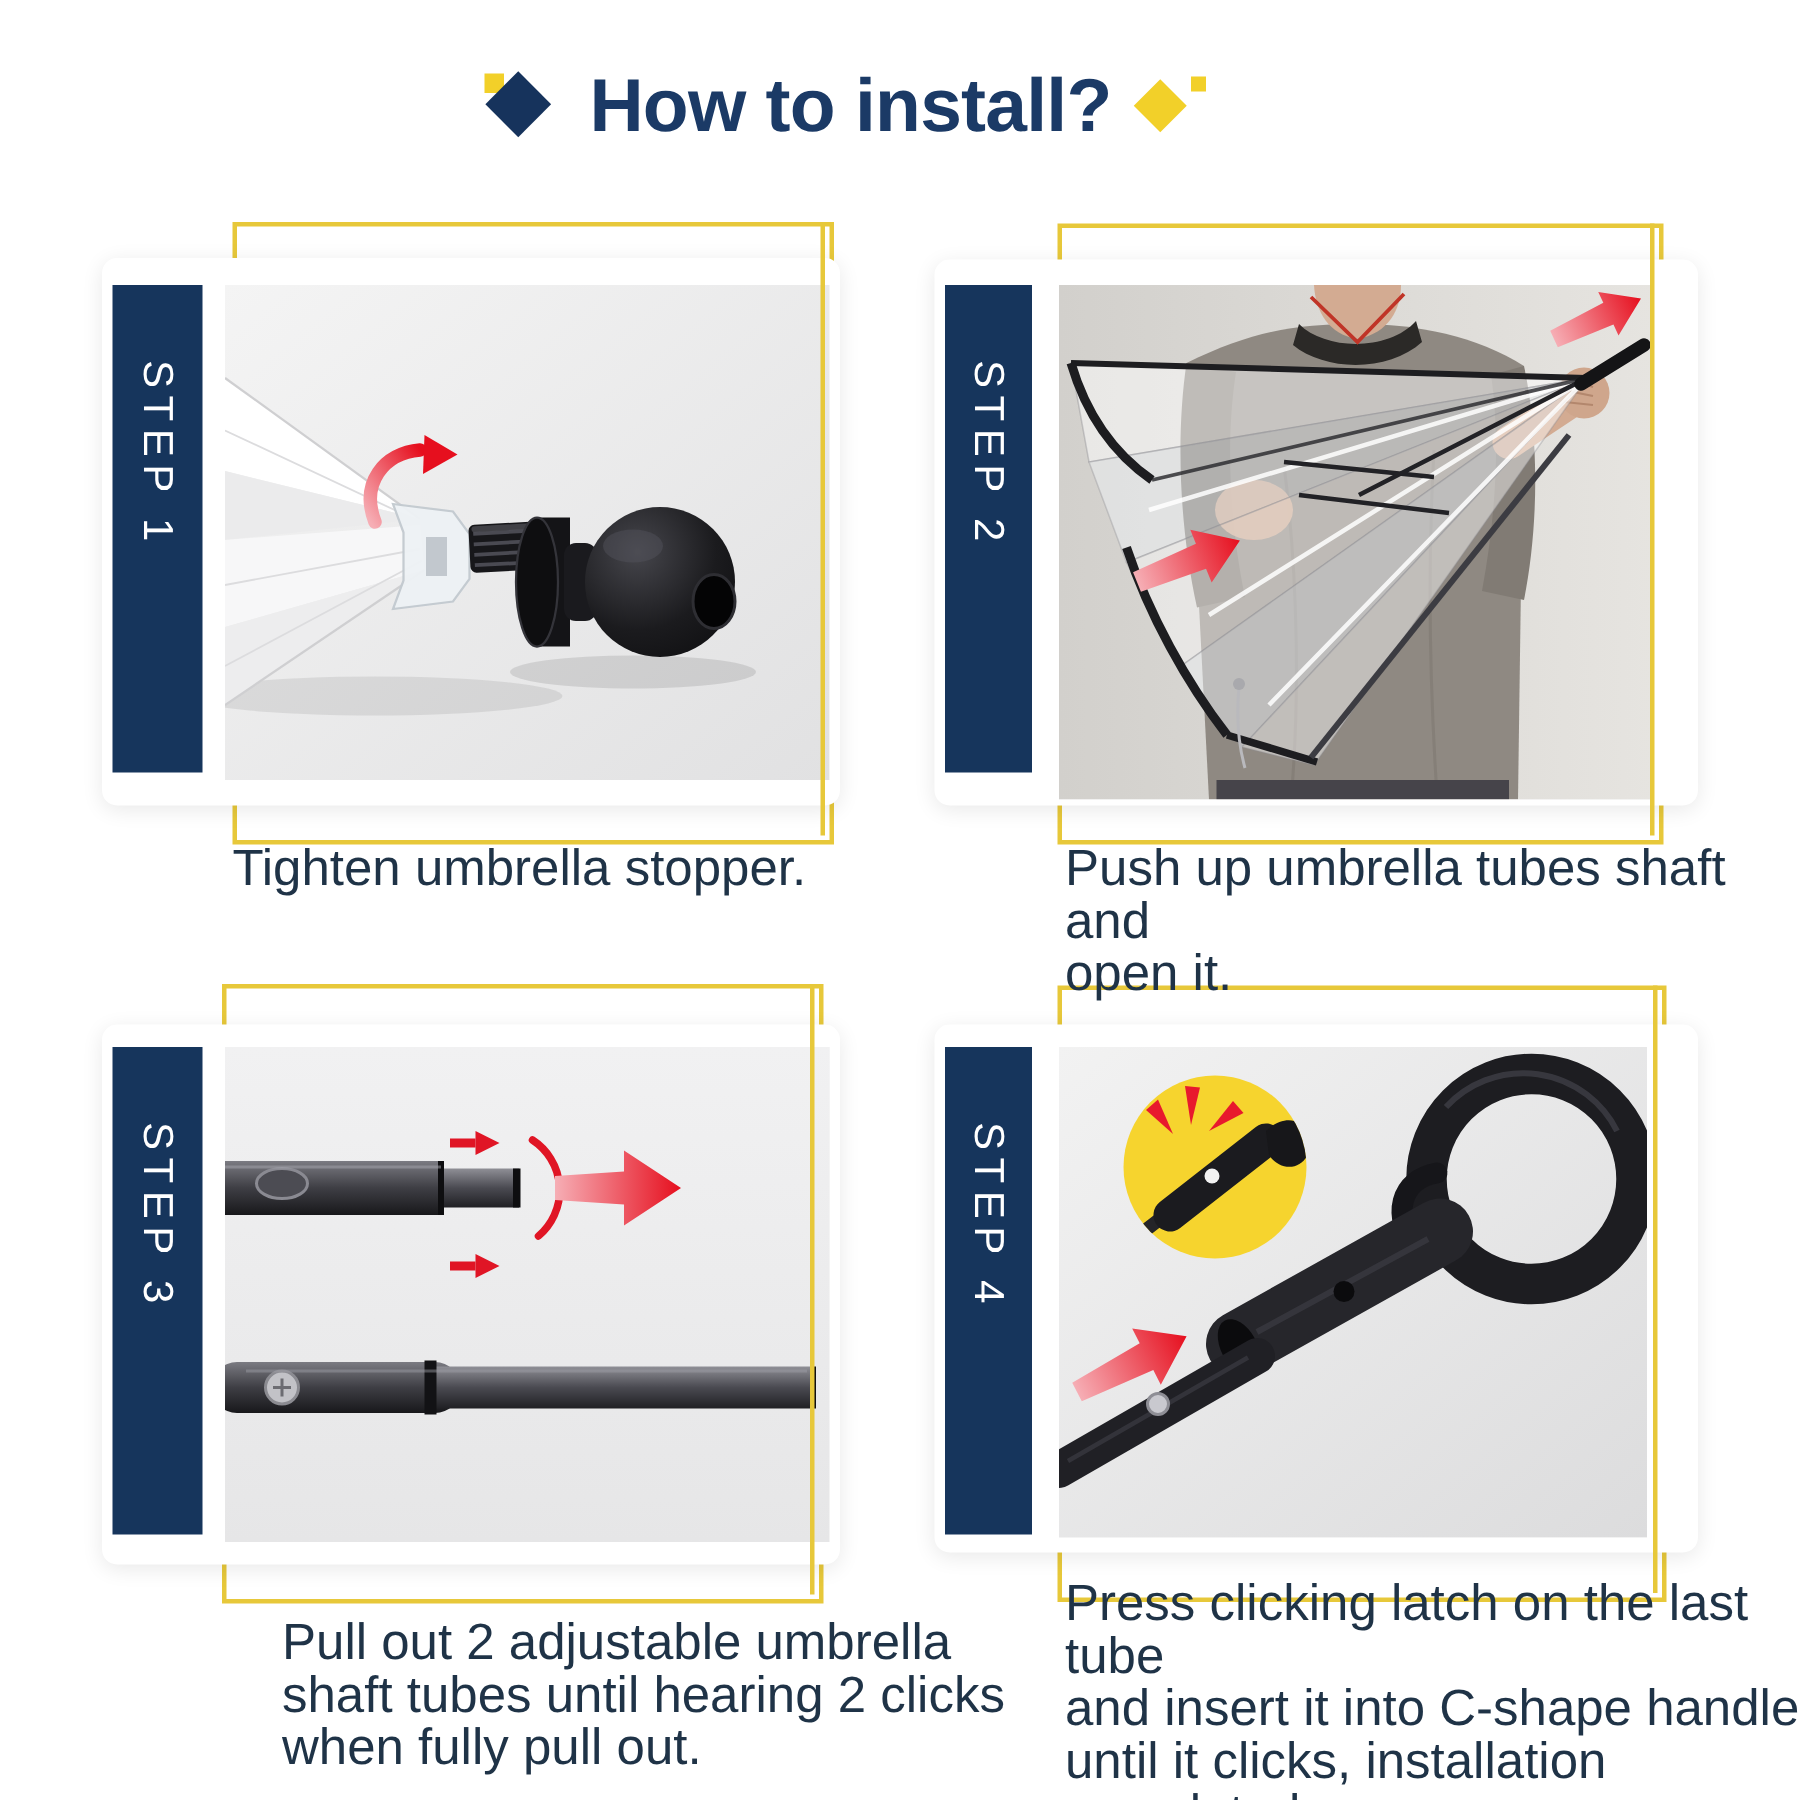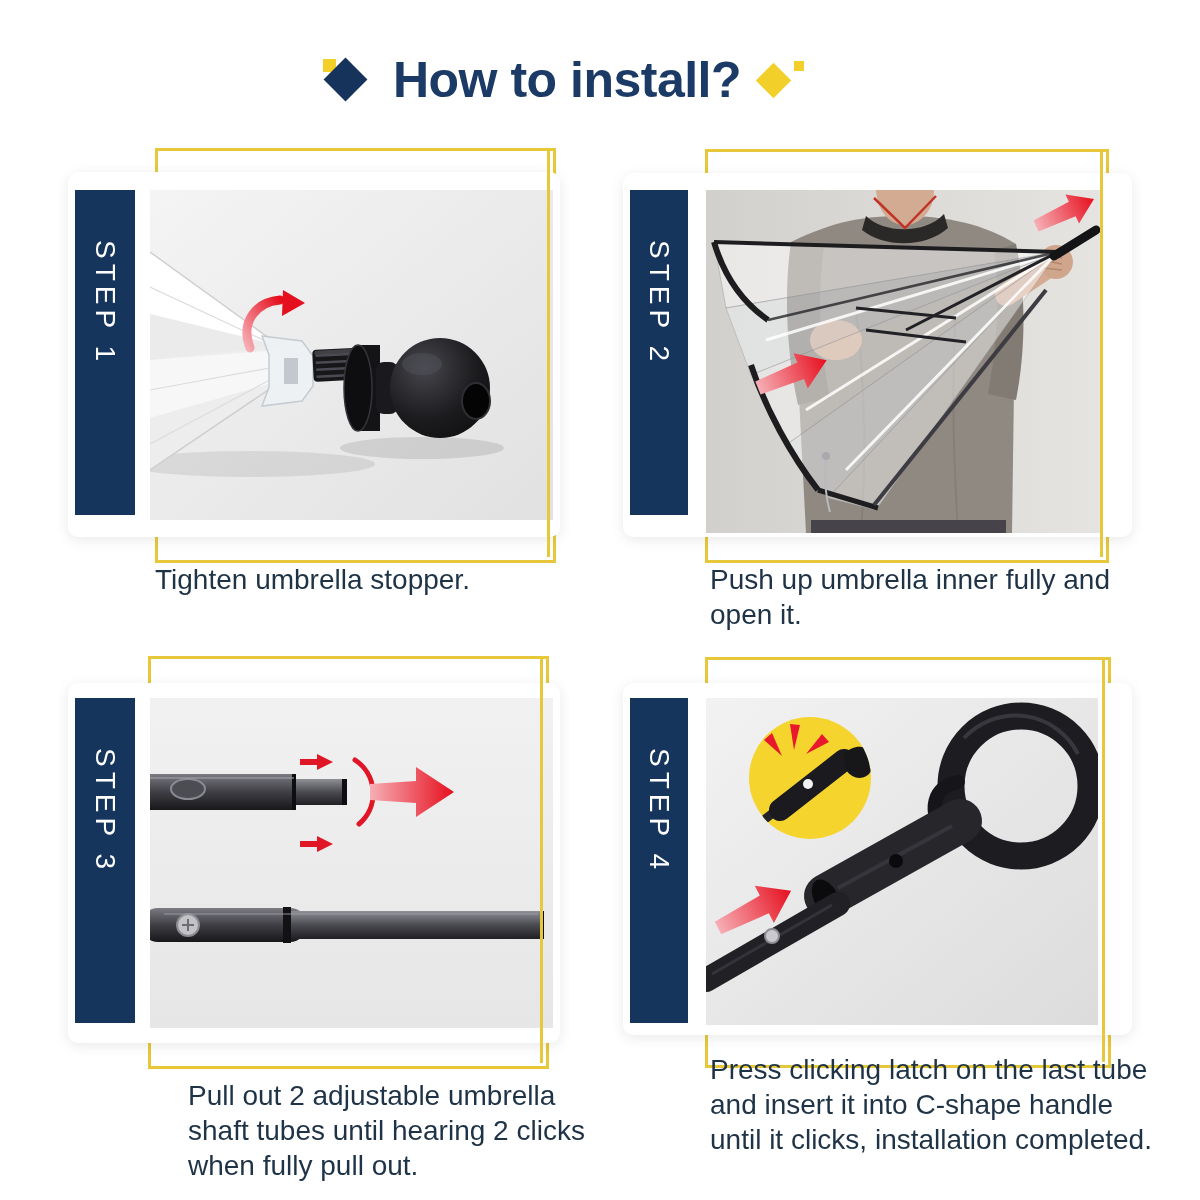--- a/index.html
+++ b/index.html
@@ -2,21 +2,21 @@
 <html><head>
 <meta charset="utf-8">
 <style>
   html,body { margin:0; padding:0; background:#ffffff; }
   #stage {
     position:relative; width:1200px; height:1200px; background:#ffffff;
     font-family:"Liberation Sans", sans-serif; overflow:hidden;
   }
 
   
-  .title-row { position:absolute; top:50px; left:0; width:1130px;
+  .title-row { position:absolute; top:40px; left:0; width:1130px;
     display:flex; justify-content:center; align-items:center; gap:16px; }
   .page-title { margin:0; font-size:50px; font-weight:700; letter-spacing:-0.5px;
     color:#1b3a66; }
   .decor { position:relative; }
   .decor-left { width:54px; height:60px; }
   .decor-left .sq  { position:absolute; left:0px;  top:9px;  width:13px; height:13px; background:#f2d029; }
   .decor-left .dia { position:absolute; left:7px;  top:14px; width:31px; height:31px; background:#16335c; transform:rotate(45deg); }
   .decor-right { width:50px; height:60px; }
   .decor-right .dia { position:absolute; left:4px;  top:18px; width:25px; height:25px; background:#f2d029; transform:rotate(45deg); }
   .decor-right .sq  { position:absolute; left:37px; top:11px; width:10px; height:10px; background:#f2d029; }
@@ -25,21 +25,21 @@
   .frame { position:absolute; border:3px solid #e7c83a; z-index:0; }
   .frame-right { position:absolute; width:3px; background:#e7c83a; z-index:4; }
   .card { position:absolute; background:#ffffff; border-radius:10px;
     box-shadow:0 3px 14px rgba(0,0,0,0.09); z-index:1; }
   .banner { position:absolute; background:#16355c; z-index:2;
     display:flex; justify-content:center; }
   .banner span { margin-top:50px; writing-mode:vertical-rl; text-orientation:mixed;
     color:#ffffff; font-size:28px; letter-spacing:5px; font-weight:400; }
   .photo { position:absolute; z-index:2; overflow:hidden; background:#ebebec; }
   .photo svg { display:block; width:100%; height:100%; }
-  .caption { position:absolute; z-index:2; font-size:28px; line-height:35px;
+  .caption { position:absolute; z-index:2; font-size:34px; line-height:35px;
     color:#1f3347; white-space:pre-line; }
 
   
   .s1 .frame  { left:155px; top:148px; width:395px; height:409px; }
   .s1 .frame-right { left:547px; top:148px; height:409px; }
   .s1 .card   { left:68px;  top:172px; width:492px; height:365px; }
   .s1 .banner { left:75px;  top:190px; width:60px;  height:325px; }
   .s1 .photo  { left:150px; top:190px; width:403px; height:330px; }
   .s1 .caption{ left:155px; top:562px; }
   
@@ -198,21 +198,21 @@
           <path d="M348,66 L390,40" stroke="#141416" stroke-width="9" stroke-linecap="round"></path>
         </g>
         <g transform="translate(330,36) rotate(-25)">
           <polygon points="0,-6 40,-8 40,-16 64,0 40,16 40,8 0,6" fill="url(#p2red)"></polygon>
         </g>
         <g transform="translate(52,198) rotate(-22)">
           <polygon points="0,-7 46,-9 46,-19 74,0 46,19 46,9 0,7" fill="url(#p2red)"></polygon>
         </g>
       </svg>
     </div>
-    <div class="caption">Push up umbrella inner fully and
+    <div class="caption">Push up umbrella tubes shaft and
 open it.</div>
   </section>
 
   <section class="module s3">
     <div class="frame"></div>
     <div class="frame-right"></div>
     <div class="card"></div>
     <div class="banner">
       <span>STEP 3</span>
     </div>

